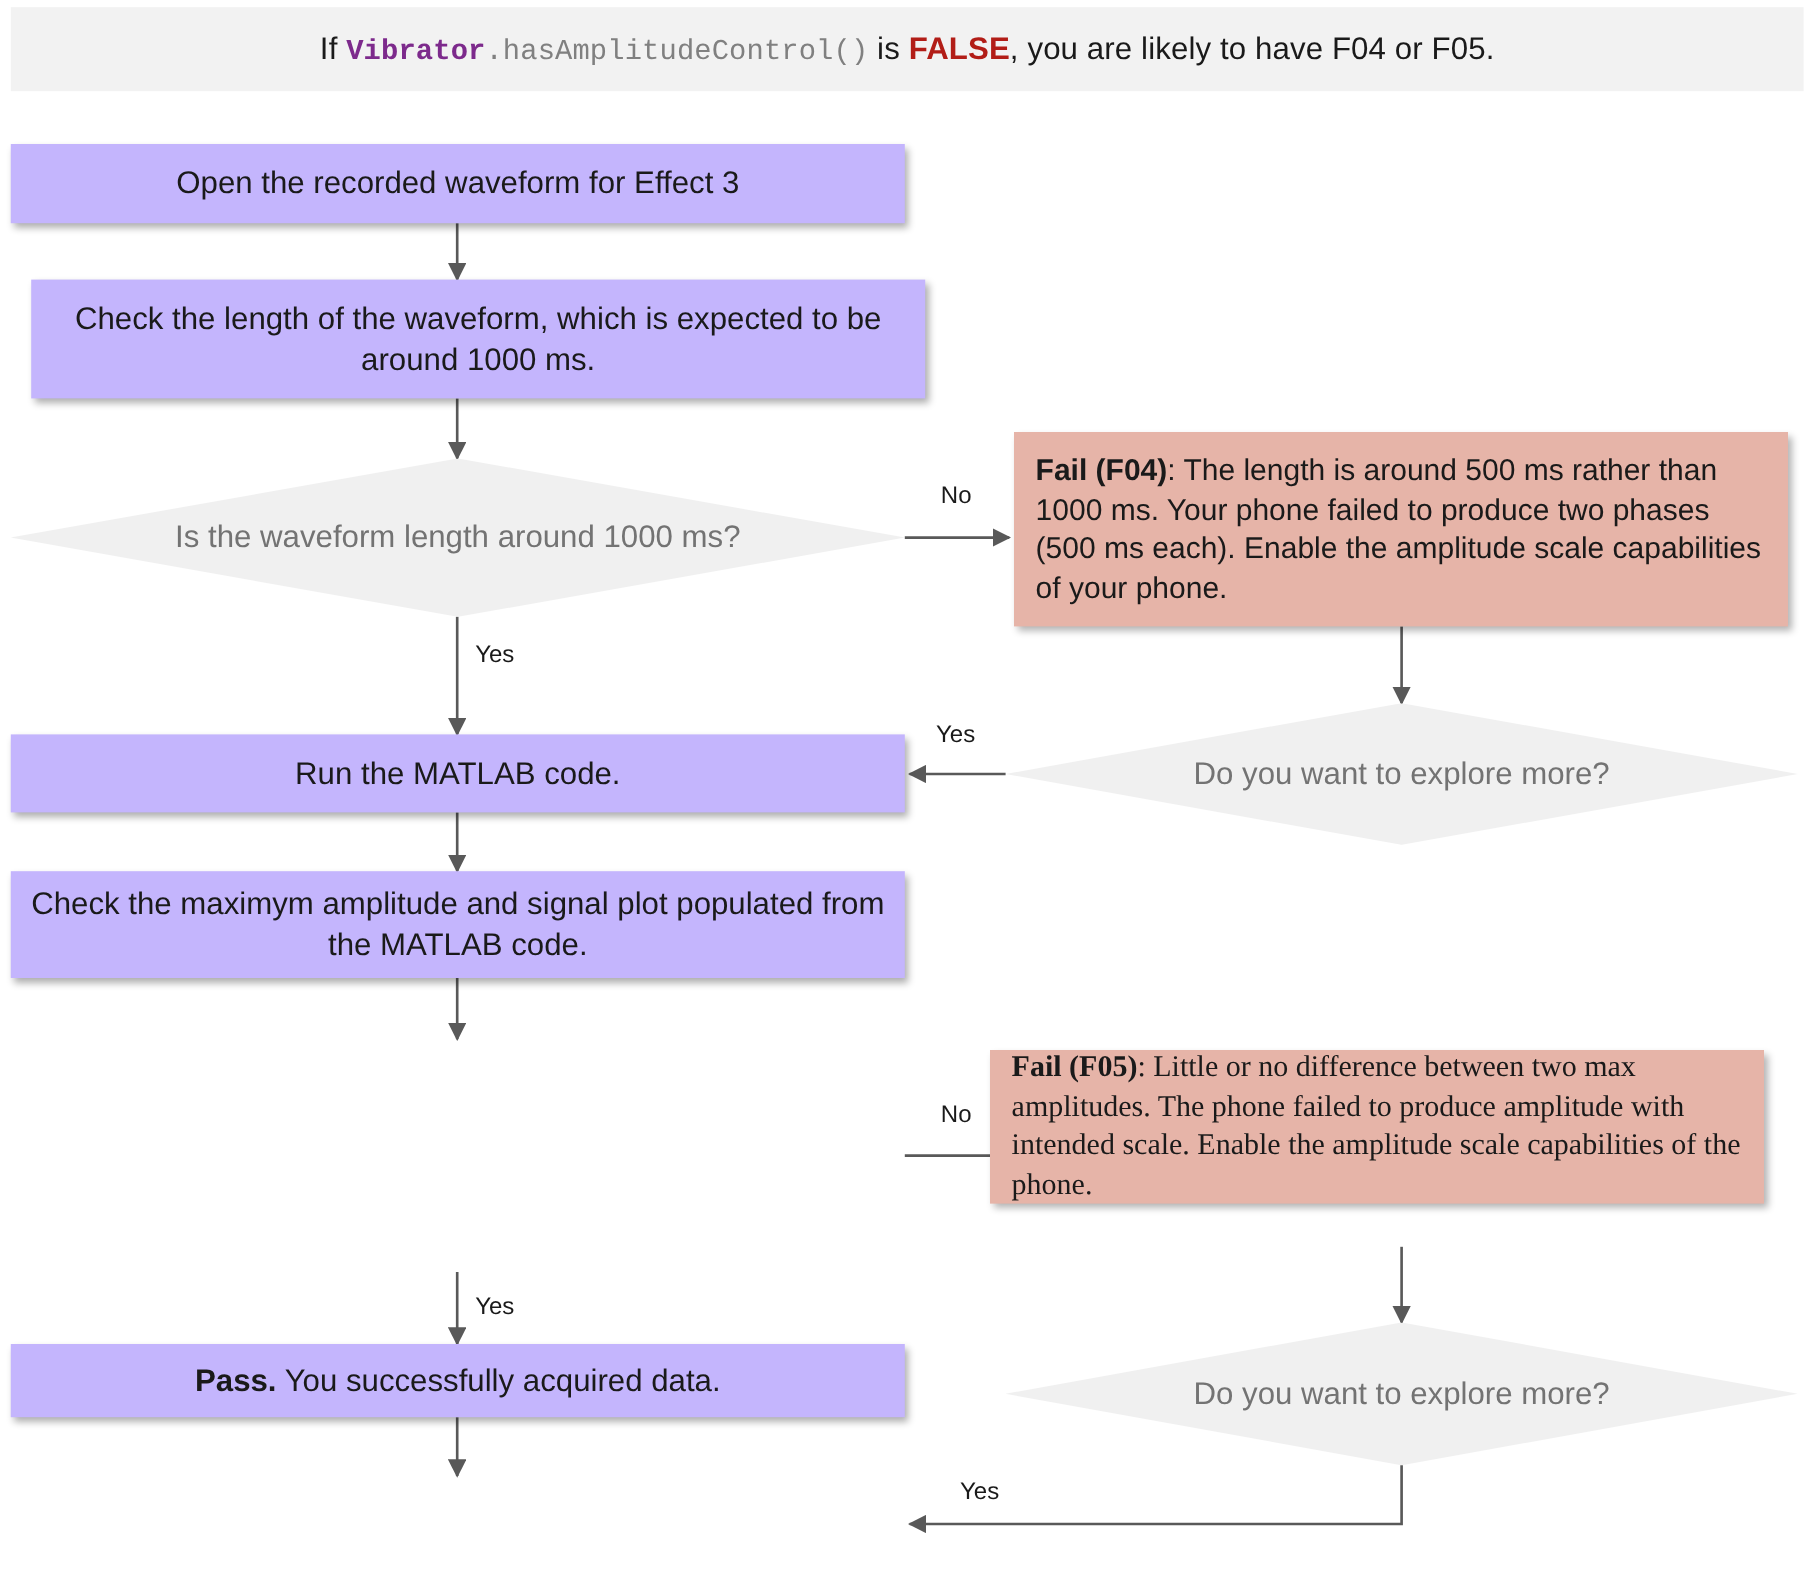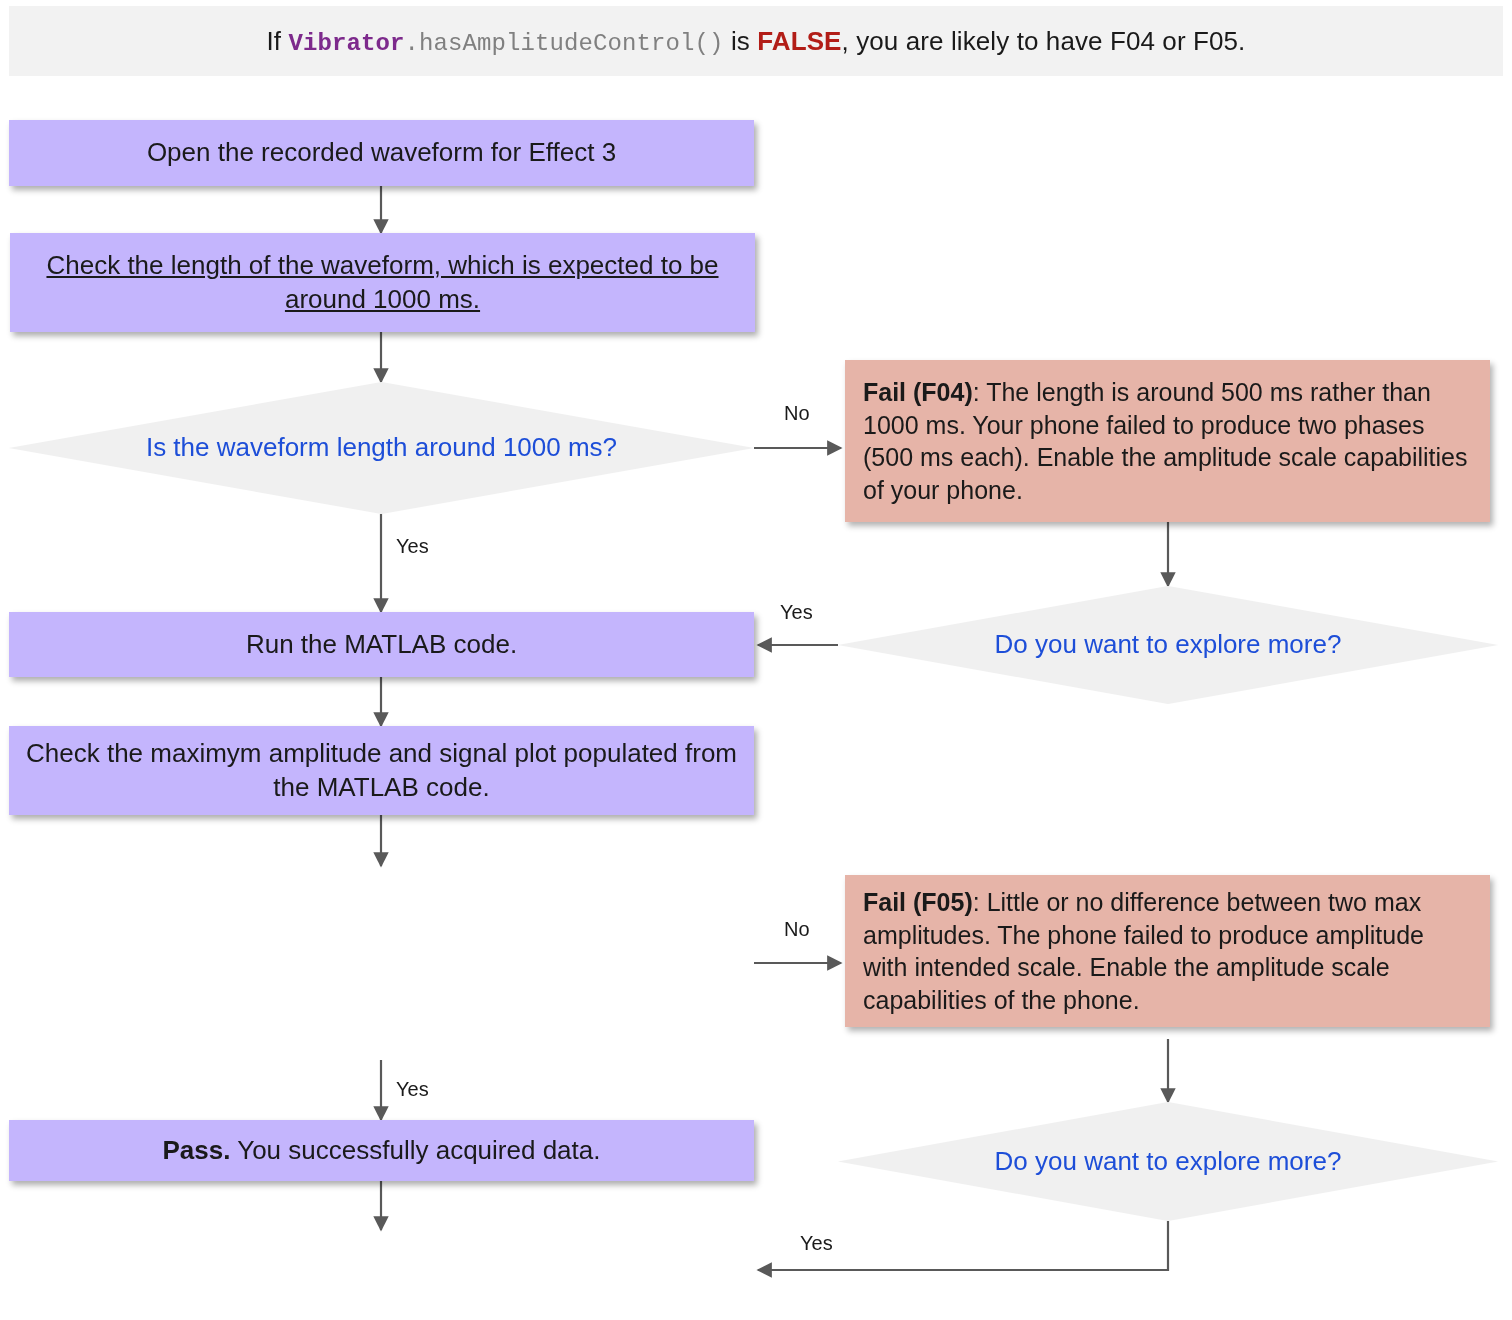--- a/index.html
+++ b/index.html
@@ -105,21 +105,21 @@
     filter: drop-shadow(3px 4px 5px rgba(0,0,0,0.26));
   }
   .diamond-text {
     position: absolute;
     left: 0; top: 0;
     width: 100%; height: 100%;
     display: flex;
     align-items: center;
     justify-content: center;
     text-align: center;
-    color: #1d4ed8;
+    color: #737373;
     font-size: 26px;
     line-height: 1.30;
     padding: 0 16%;
     box-sizing: border-box;
   }
 
   
   .edge-label {
     position: absolute;
     font-size: 20px;
@@ -171,21 +171,21 @@
       <path d="M 381 1181 L 381 1230"></path>
 
       <path d="M 1168 1221 L 1168 1270 L 758 1270"></path>
     </g>
   </svg>
 
   <div class="node proc" style="left:9px; top:120px; width:745px; height:66px;">
     <span>Open the recorded waveform for Effect 3</span>
   </div>
 
-  <div class="node proc" style="left:10px; top:233px; width:745px; height:99px;text-decoration:underline;">
+  <div class="node proc" style="left:26px; top:233px; width:745px; height:99px;">
     <span>Check the length of the waveform, which is expected to be around 1000 ms.</span>
   </div>
 
   <div class="diamond-wrap" style="left:9px; top:382px; width:745px; height:132px;">
     <div class="diamond-shape"></div>
     <div class="diamond-text">Is the waveform length around 1000 ms?</div>
   </div>
 
   <div class="node fail" style="left:845px; top:360px; width:645px; height:162px;">
     <div><span class="lbl">Fail (F04)</span><span>: The length is around 500 ms rather than 1000 ms. Your phone failed to produce two phases (500 ms each). Enable the amplitude scale capabilities of your phone.</span></div>
@@ -198,21 +198,21 @@
 
   <div class="node proc" style="left:9px; top:612px; width:745px; height:65px;">
     <span>Run the MATLAB code.</span>
   </div>
 
   <div class="node proc" style="left:9px; top:726px; width:745px; height:89px;">
     <span>Check the maximym amplitude and signal plot populated from the MATLAB code.</span>
   </div>
 
 
-  <div class="node fail" style="left:845px; top:875px; width:645px; height:152px;">
+  <div class="node fail" style="left:825px; top:875px; width:645px; height:128px;font-family:Liberation Serif, serif;">
     <div><span class="lbl">Fail (F05)</span><span>: Little or no difference between two max amplitudes. The phone failed to produce amplitude with intended scale. Enable the amplitude scale capabilities of the phone.</span></div>
   </div>
 
   <div class="diamond-wrap" style="left:838px; top:1102px; width:660px; height:119px;">
     <div class="diamond-shape"></div>
     <div class="diamond-text">Do you want to explore more?</div>
   </div>
 
   <div class="node proc" style="left:9px; top:1120px; width:745px; height:61px;">
     <div><span class="lbl">Pass.</span><span> You successfully acquired data.</span></div>

